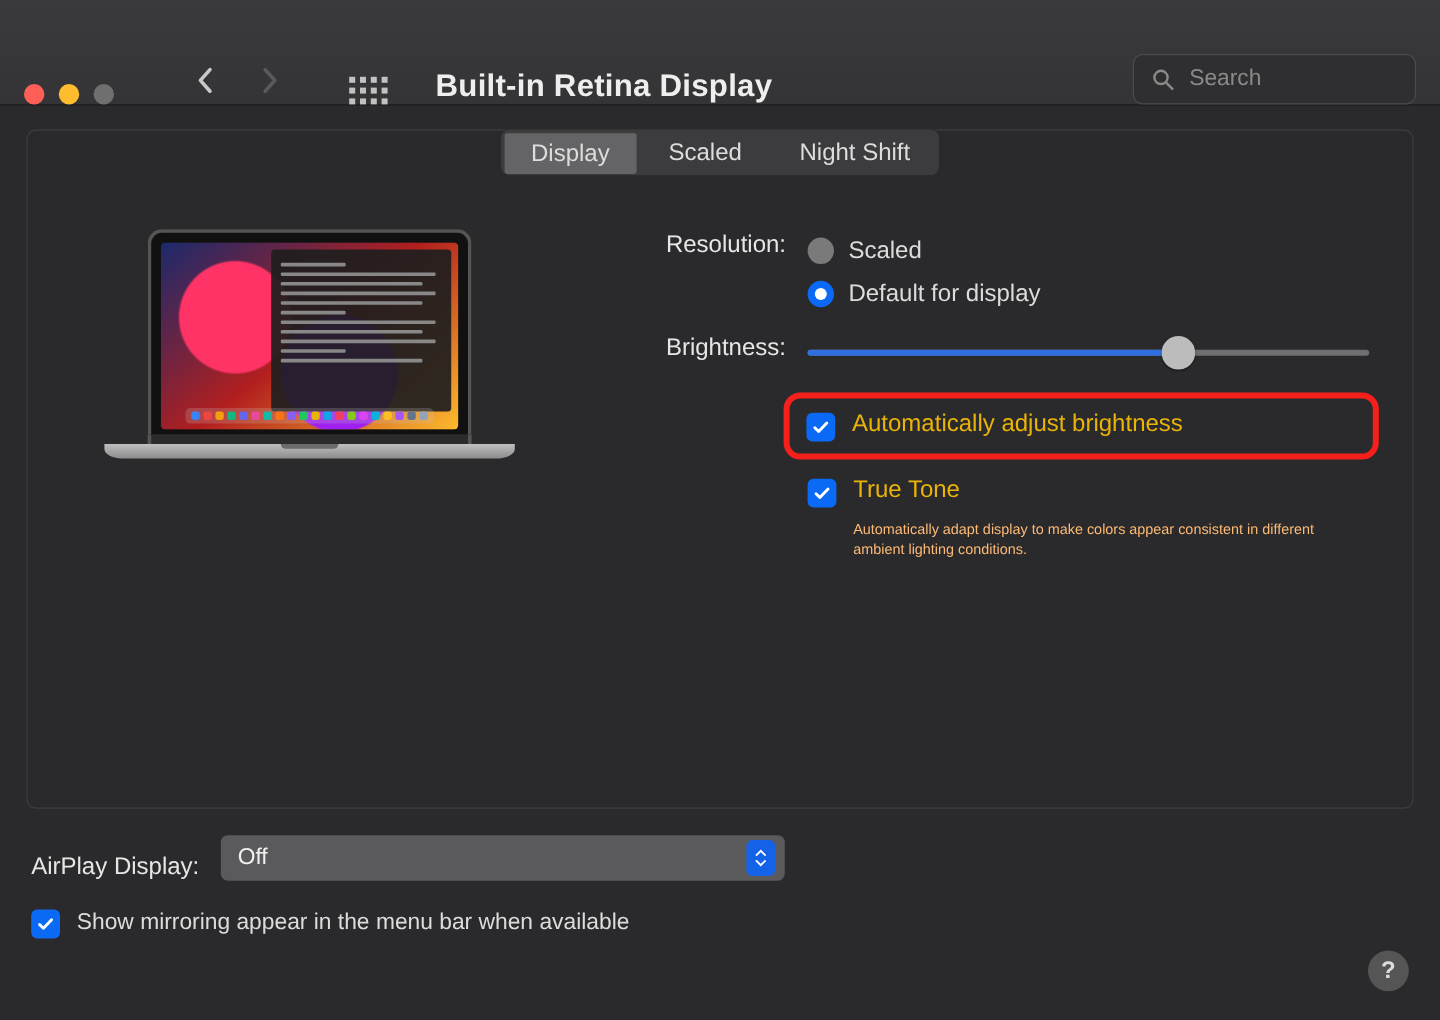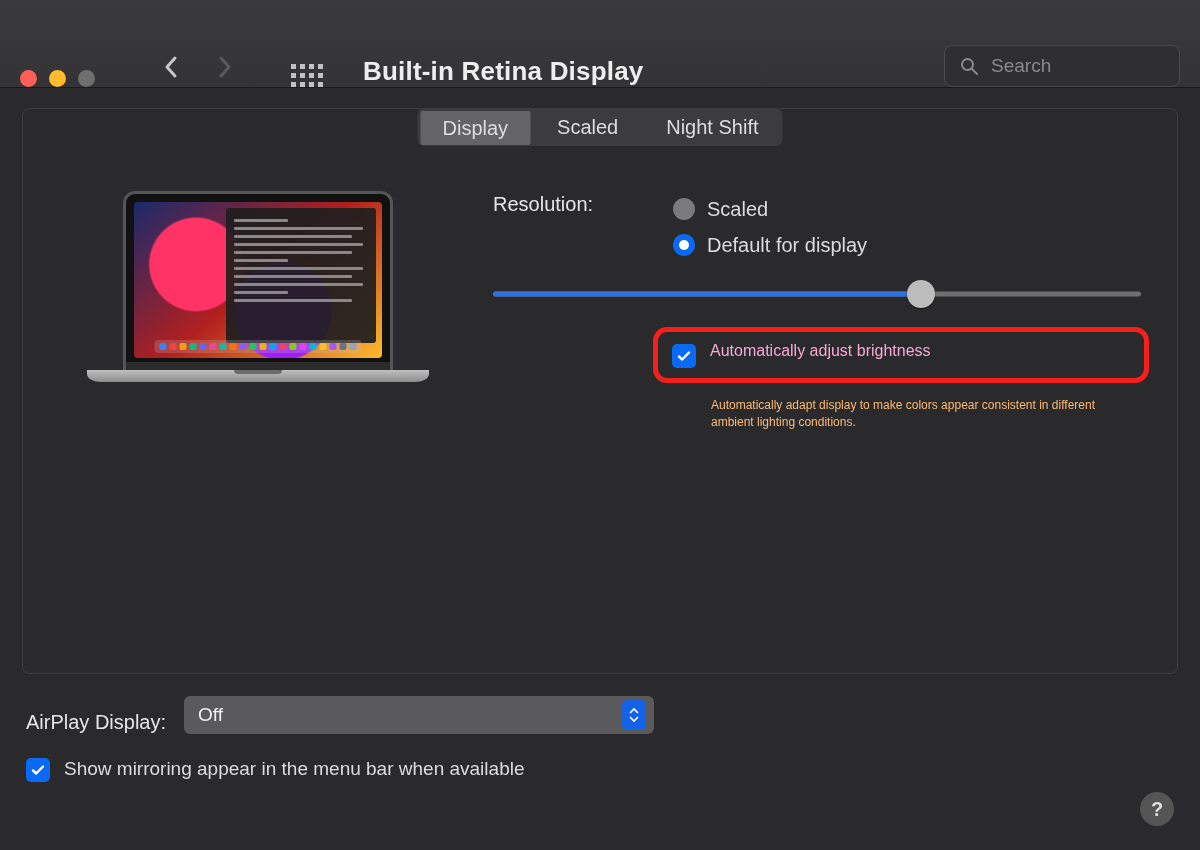--- a/index.html
+++ b/index.html
@@ -108,41 +108,41 @@
   .base{
     height:12px;background:linear-gradient(#bfbfbf,#8d8d8d);border-radius:0 0 14px 14px/0 0 8px 8px;
     width:342px;position:relative;
   }
   .base::after{content:"";position:absolute;left:50%;top:0;transform:translateX(-50%);width:48px;height:4px;background:#6b6b6b;border-radius:0 0 4px 4px}
   .kb{height:8px;width:270px;margin:0 auto;background:#2b2b2b;border-left:3px solid #555;border-right:3px solid #555}
 
   
   .settings{flex:1;padding:28px 36px 0 0}
   .row{display:flex;align-items:flex-start;margin-bottom:14px}
-  .row .lbl{width:180px;text-align:left;padding-right:18px;padding-top:2px;color:#e6e6e6;font-size:20px}
+  .row .lbl{width:180px;text-align:right;padding-right:18px;padding-top:2px;color:#e6e6e6;font-size:20px}
   .row .ctrl{flex:1}
   .radios .opt{display:flex;align-items:center;gap:12px;height:36px;font-size:20px}
   .radio{width:22px;height:22px;border-radius:50%;background:var(--radio-off);position:relative;flex:none}
   .radio.checked{background:var(--accent)}
   .radio.checked::after{content:"";position:absolute;inset:6px;border-radius:50%;background:#fff}
   
   .slider{position:relative;height:22px;margin-top:6px}
   .track{position:absolute;left:0;right:0;top:50%;height:5px;transform:translateY(-50%);background:var(--slider-track);border-radius:3px}
   .fill{position:absolute;left:0;top:50%;height:5px;transform:translateY(-50%);background:var(--slider-fill);border-radius:3px}
   .thumb{position:absolute;top:50%;width:28px;height:28px;border-radius:50%;background:#bcbcbc;transform:translate(-50%,-50%);box-shadow:0 1px 2px rgba(0,0,0,.5)}
   
   .checks{padding-left:180px;margin-top:22px}
   .checkrow{display:flex;align-items:flex-start;gap:14px;margin-bottom:10px}
   .checkrow.annotated{
     border:5px solid var(--highlight);border-radius:14px;padding:10px 14px;margin-left:-20px;margin-right:-8px;
     margin-bottom:14px;
   }
   .cbx{width:24px;height:24px;border-radius:5px;background:var(--accent);display:flex;align-items:center;justify-content:center;flex:none;margin-top:2px}
   .cbx svg{width:16px;height:16px}
-  .checkrow .txt{font-size:16px;color:#f9a8d4}
+  .checkrow .txt{font-size:20px;color:#eab308}
   .desc{padding-left:218px;color:#fdba74;font-size:12px;line-height:1.45;margin-top:4px;max-width:640px}
 
   
   .bottom{padding:22px 4px 0}
   .bottom .brow{display:flex;align-items:flex-end;gap:18px;margin-bottom:22px}
   .bottom .blbl{font-size:20px;color:#e6e6e6}
   .select{
     width:470px;height:38px;background:var(--select-bg);border-radius:6px;
     display:flex;align-items:center;padding:0 8px 0 14px;font-size:19px;color:#f0f0f0;
     position:relative;
@@ -277,39 +277,48 @@
                 <span>Scaled</span>
               </div>
               <div class="opt">
                 <div class="radio checked"></div>
                 <span>Default for display</span>
               </div>
             </div>
           </div>
 
           <div class="row">
+            <div class="lbl">Brightness:</div>
             <div class="ctrl">
               <div class="slider">
                 <div class="track"></div>
                 <div class="fill" id="bfill" style="width: 66%;"></div>
                 <div class="thumb" id="bthumb" style="left: 66%;"></div>
               </div>
             </div>
           </div>
 
           <div class="checks">
             <div class="checkrow annotated">
               <div class="cbx">
                 <svg viewBox="0 0 16 16">
                     <path d="M3 8.5 L6.2 11.5 L13 4.5" stroke="#fff" stroke-width="2.4" fill="none" stroke-linecap="round" stroke-linejoin="round"></path>
                   </svg>
               </div>
               <span class="txt">Automatically adjust brightness</span>
             </div>
 
+            <div class="checkrow">
+              <div class="cbx">
+                <svg viewBox="0 0 16 16">
+                    <path d="M3 8.5 L6.2 11.5 L13 4.5" stroke="#fff" stroke-width="2.4" fill="none" stroke-linecap="round" stroke-linejoin="round"></path>
+                  </svg>
+              </div>
+              <span class="txt">True Tone</span>
+            </div>
           </div>
           <div class="desc">Automatically adapt display to make colors appear consistent in different ambient lighting conditions.</div>
         </div>
       </div>
     </div>
 
     <div class="bottom">
       <div class="brow">
         <span class="blbl">AirPlay Display:</span>
         <div class="select">

